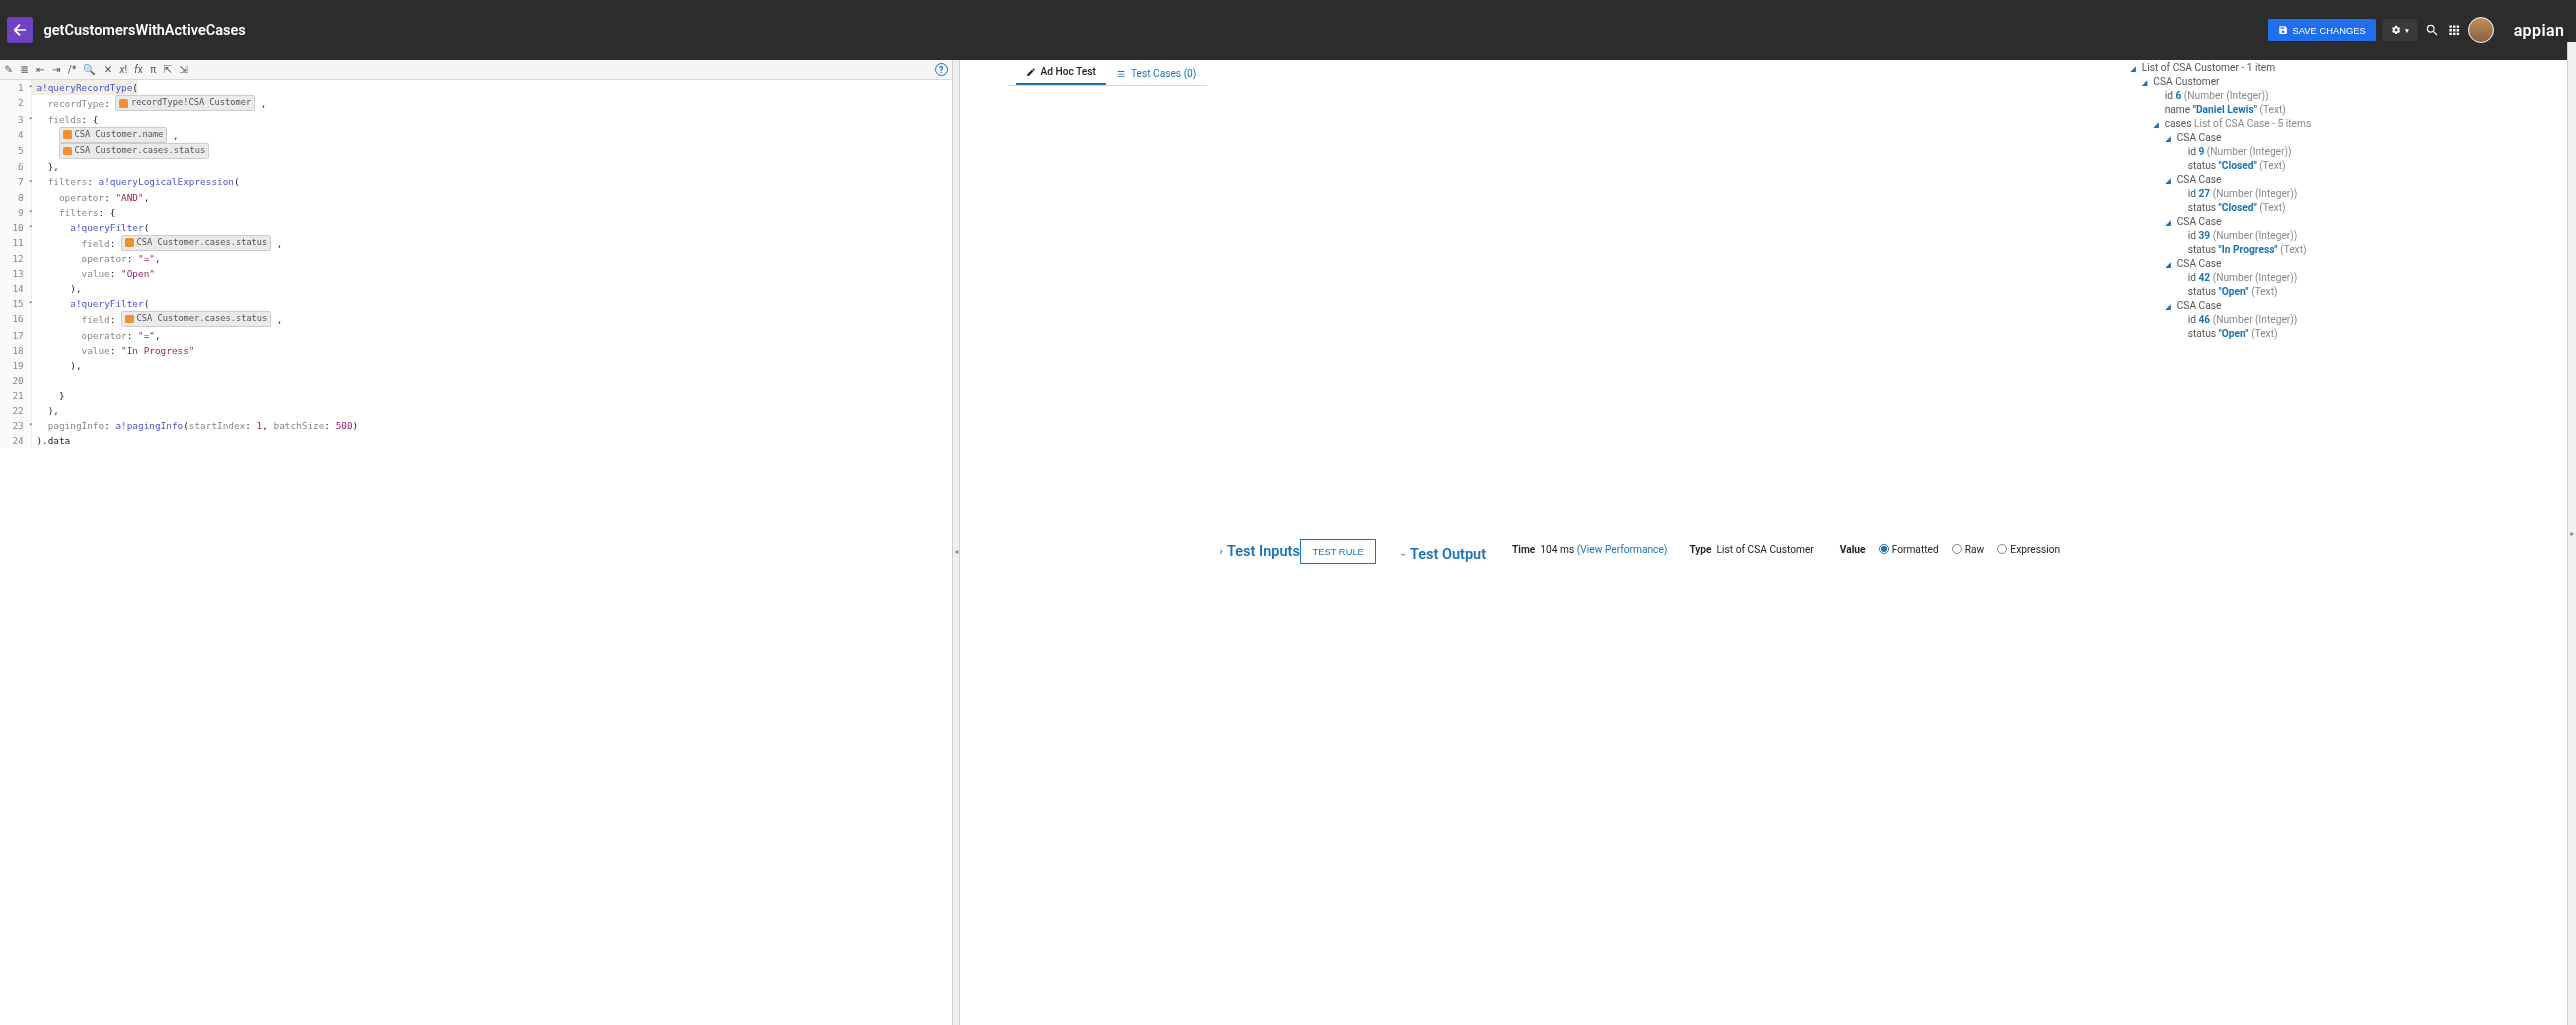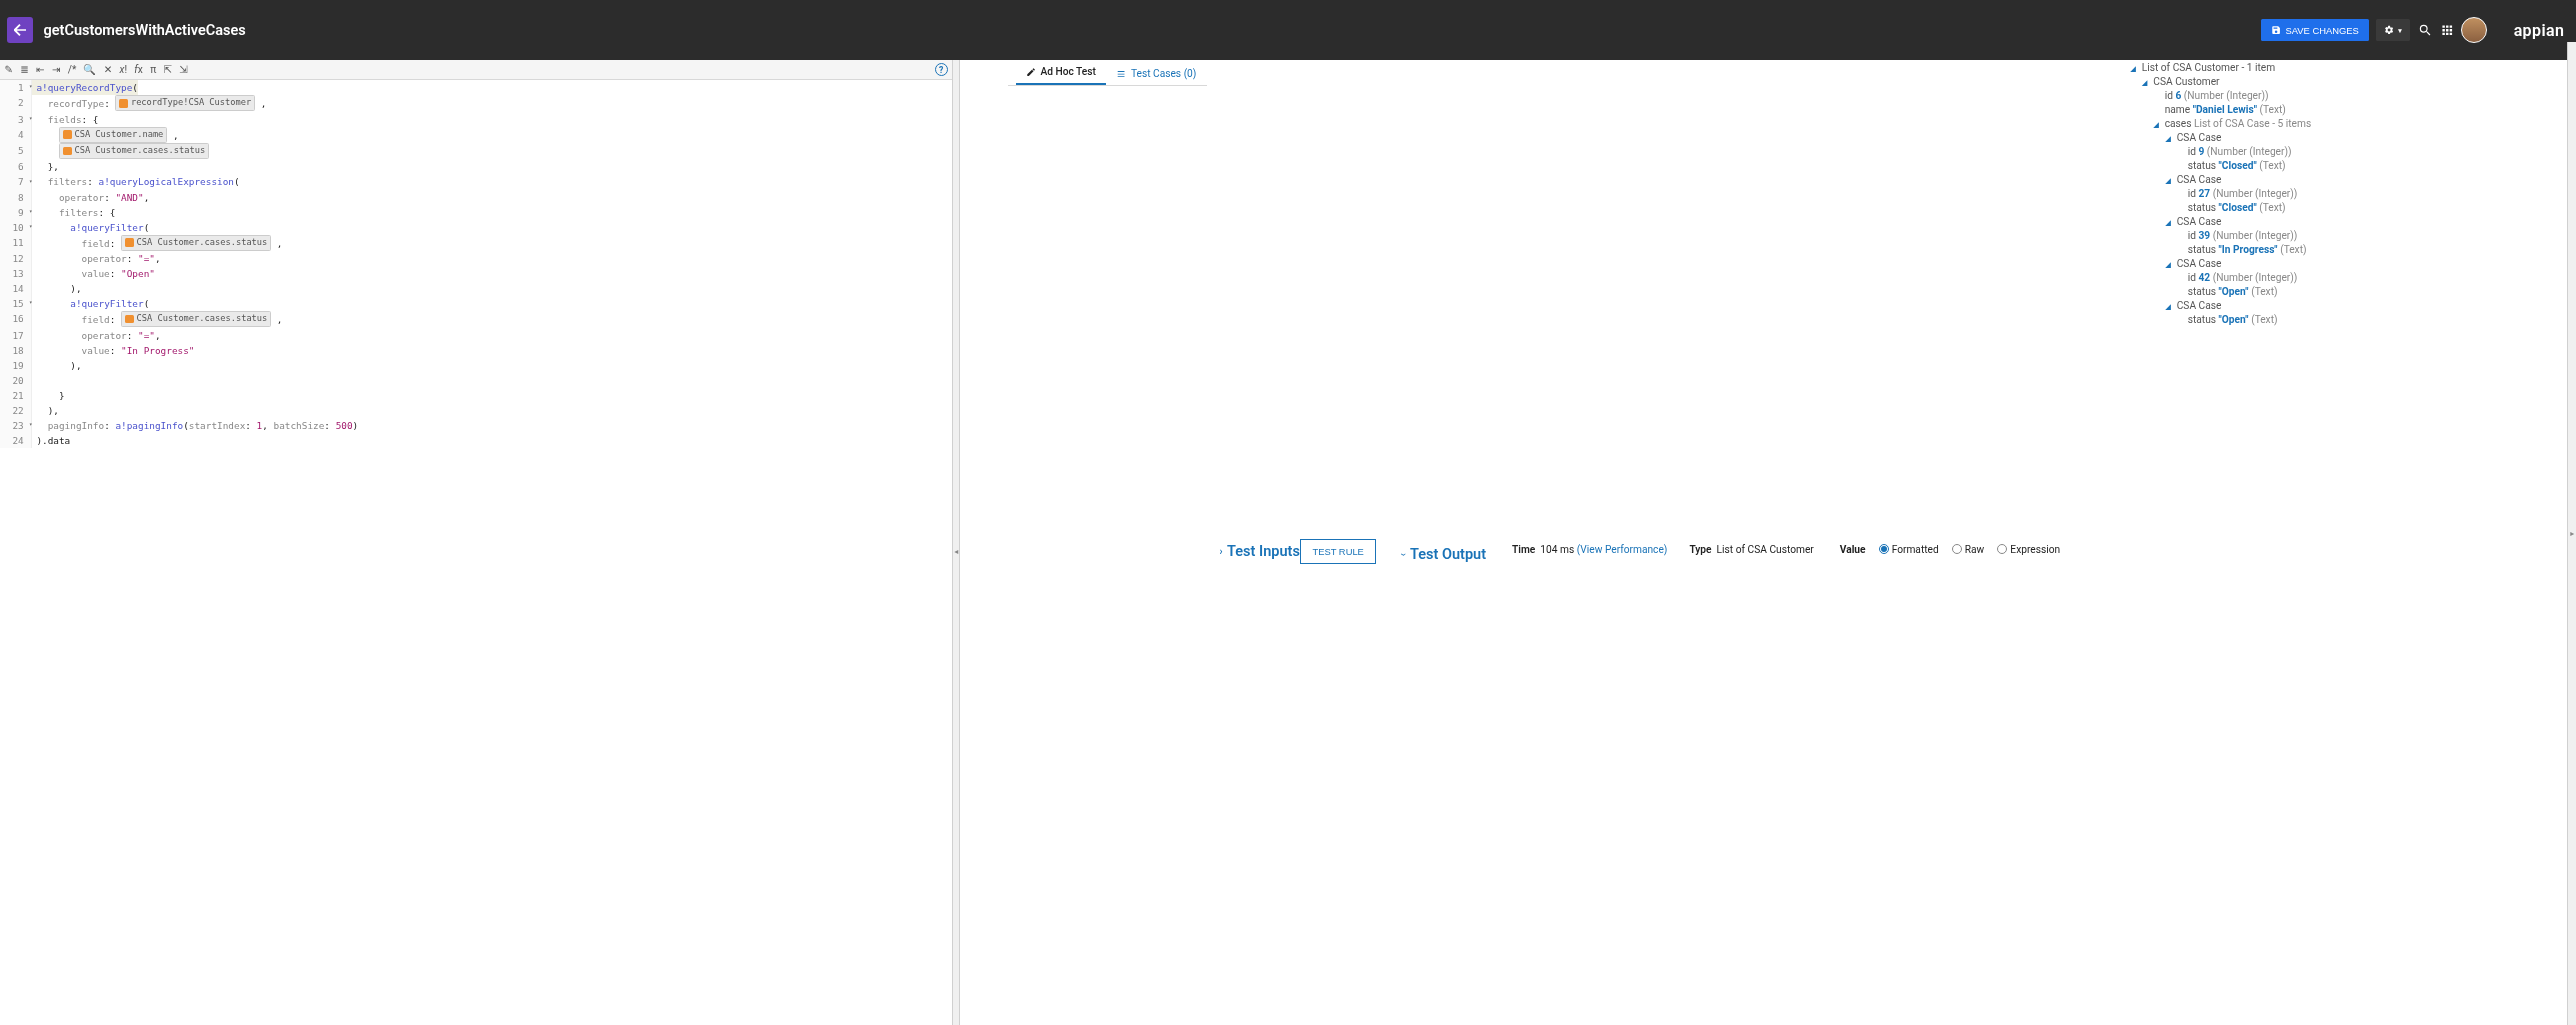--- a/index.html
+++ b/index.html
@@ -8,21 +8,21 @@
   
   .topbar { background:#2c2c2c; color:#fff; height:60px; display:flex; align-items:center; padding:0 7.3px; }
   .topbar .app-icon { width:26px; height:26px; background:#6f42c1; border-radius:2.9px; display:flex; align-items:center; justify-content:center; margin-right:10.2px; }
   .topbar .app-icon svg { width:16px; height:16px; fill:#fff; }
   .topbar .title { font-size:14.5px; font-weight:600; flex:1; }
   .topbar .right { display:flex; align-items:center; gap:7.3px; }
   .btn-save { background:#1f6feb; color:#fff; border:none; padding:5.8px 10.2px; font-size:9.4px; display:flex; align-items:center; gap:4.4px; border-radius:1.5px; cursor:pointer; }
   .btn-gear { background:#3a3a3a; color:#fff; border:none; padding:5.8px 7.3px; font-size:9.4px; border-radius:1.5px; cursor:pointer; display:flex; align-items:center; gap:2.9px;}
   .tb-icon { width:14.5px;height:14.5px; fill:#fff; cursor:pointer; }
   .avatar { width:26px;height:26px;border-radius:50%; background:linear-gradient(#c09060,#8b6040); border:1.5px solid #fff; display:flex;align-items:center;justify-content:center;color:#fff;font-size:8px;}
-  .brand { font-size:16px; font-weight:600; letter-spacing:0.4px; margin-left:19px; margin-right:4.4px;}
+  .brand { font-size:16px; font-weight:600; letter-spacing:0.4px; margin-left:12px; margin-right:4.4px;}
 
   
   .workspace { display:flex; height:calc(100vh - 42px); }
   .left-pane { width:37%; min-width:218px; border-right:0.7px solid #d0d0d0; display:flex; flex-direction:column;}
   .splitter { width:7.3px; background:#f0f0f0; display:flex; align-items:center; justify-content:center; cursor:col-resize; border-right:0.7px solid #d0d0d0;}
   .splitter span { color:#888; font-size:8px;}
   .right-pane { flex:1; display:flex; flex-direction:row; overflow:auto;padding-left:48px;}
 
   
   .ed-toolbar { height:20.3px; background:#f5f5f5; border-bottom:0.7px solid #d8d8d8; display:flex; align-items:center; padding:0 4.4px; gap:7.3px; color:#555;}
@@ -296,20 +296,21 @@
         <div class="node ind3"><span class="tw">◢</span><span class="fieldname">CSA Case</span></div>
         <div class="node ind4"><span class="tw"></span><span class="fieldname">id</span> <span class="valnum">27</span> <span class="typ">(Number (Integer))</span></div>
         <div class="node ind4"><span class="tw"></span><span class="fieldname">status</span> <span class="valstr">"Closed"</span> <span class="typ">(Text)</span></div>
         <div class="node ind3"><span class="tw">◢</span><span class="fieldname">CSA Case</span></div>
         <div class="node ind4"><span class="tw"></span><span class="fieldname">id</span> <span class="valnum">39</span> <span class="typ">(Number (Integer))</span></div>
         <div class="node ind4"><span class="tw"></span><span class="fieldname">status</span> <span class="valstr">"In Progress"</span> <span class="typ">(Text)</span></div>
         <div class="node ind3"><span class="tw">◢</span><span class="fieldname">CSA Case</span></div>
         <div class="node ind4"><span class="tw"></span><span class="fieldname">id</span> <span class="valnum">42</span> <span class="typ">(Number (Integer))</span></div>
         <div class="node ind4"><span class="tw"></span><span class="fieldname">status</span> <span class="valstr">"Open"</span> <span class="typ">(Text)</span></div>
         <div class="node ind3"><span class="tw">◢</span><span class="fieldname">CSA Case</span></div>
+        <div class="node ind4"><span class="tw"></span><span class="fieldname">id</span> <span class="valnum">46</span> <span class="typ">(Number (Integer))</span></div>
         <div class="node ind4"><span class="tw"></span><span class="fieldname">status</span> <span class="valstr">"Open"</span> <span class="typ">(Text)</span></div>
       </div>
   </div>
 </div>
 
 <div class="right-splitter">
     <span>▸</span>
   </div>
 
 

